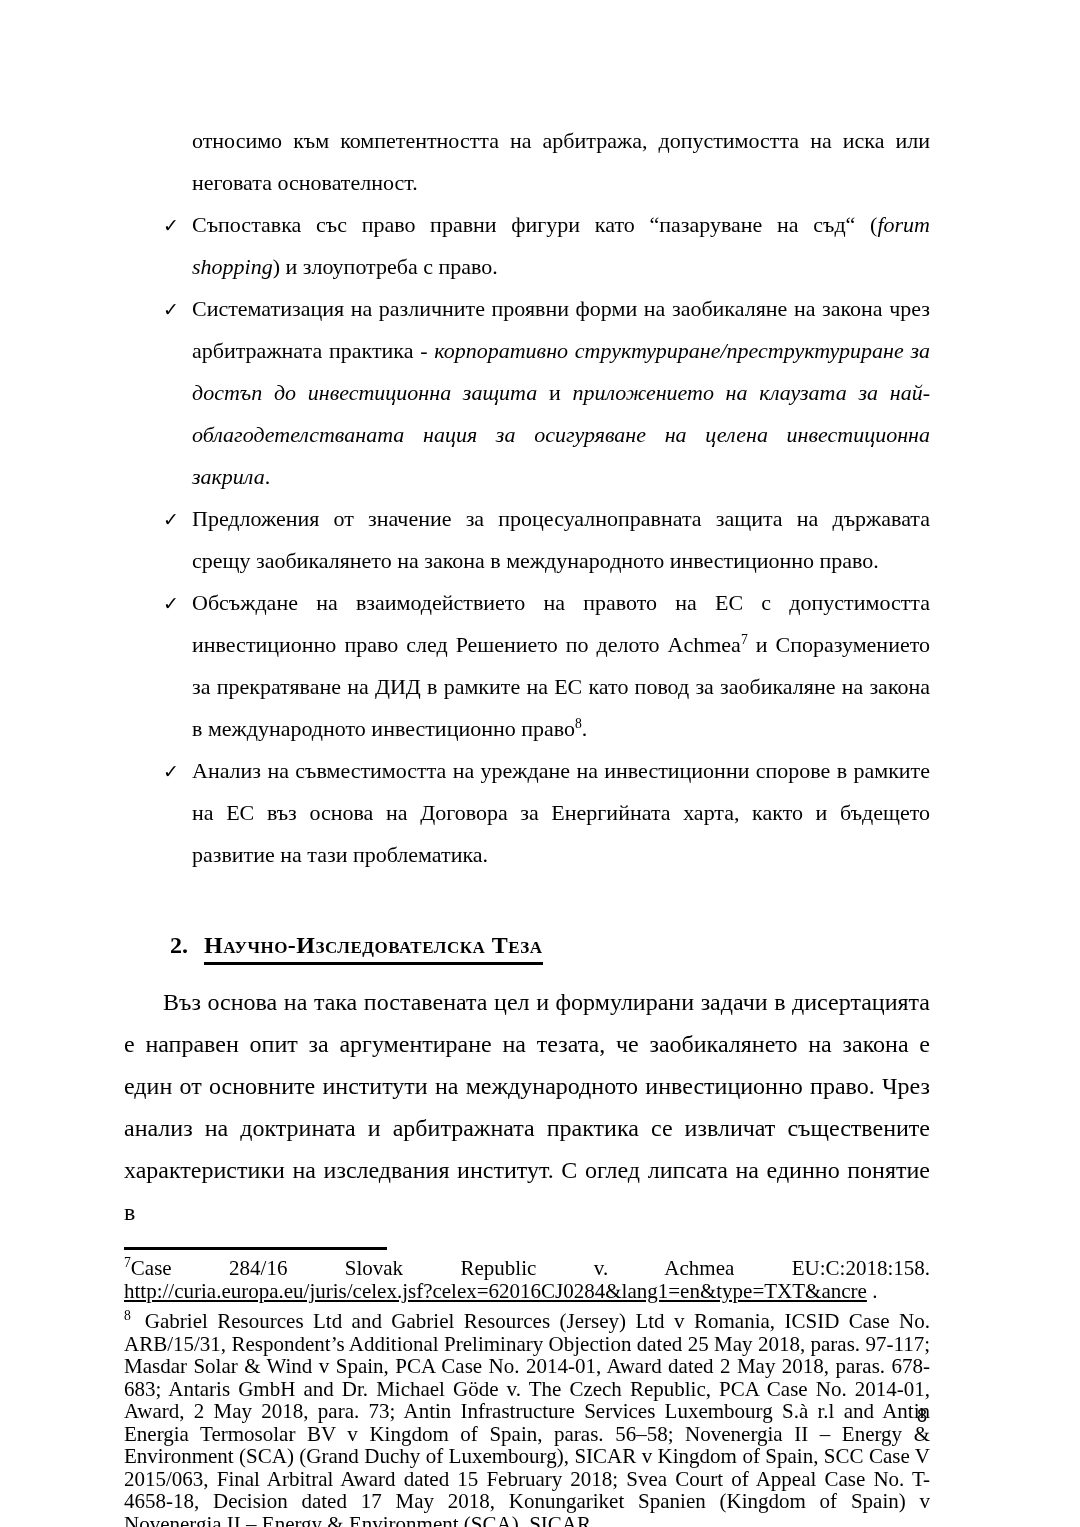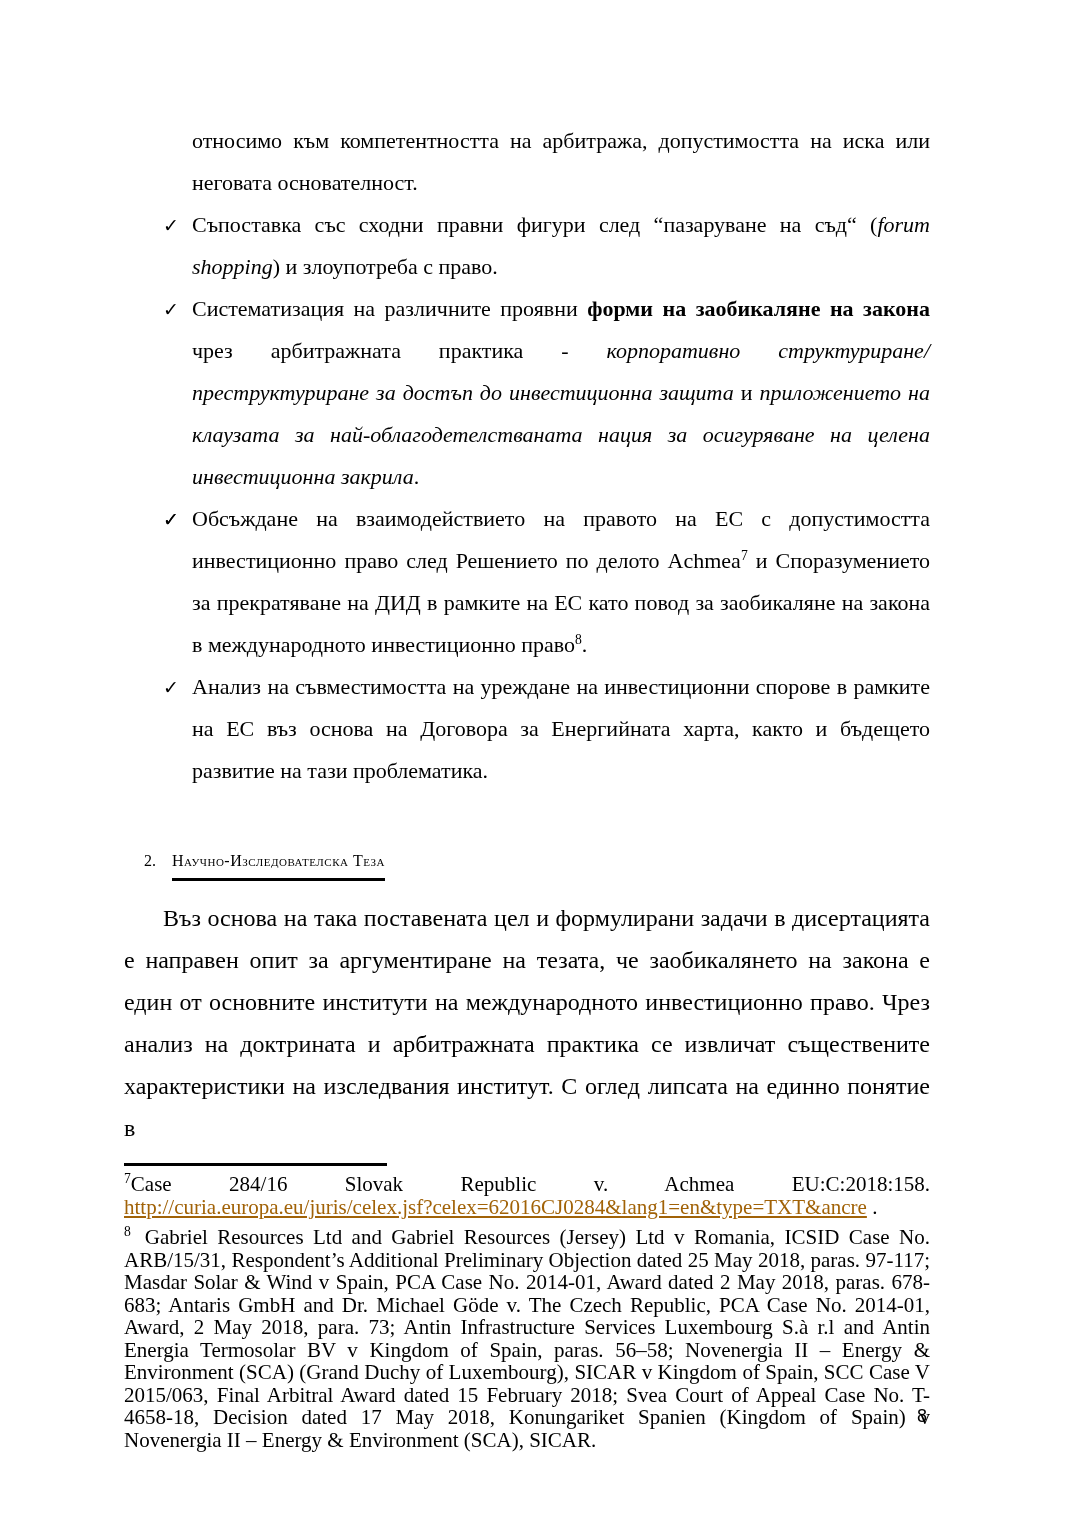--- a/index.html
+++ b/index.html
@@ -30,31 +30,31 @@
     position: relative;
     padding-left: 68px;
   }
   .bullet .check {
     position: absolute;
     left: 39px;
     top: 0;
     font-family: "DejaVu Sans", sans-serif;
     font-size: 19px;
   }
-  .b { font-weight: bold; }
+  .b { font-weight: normal; }
   .i { font-style: italic; }
   sup.fnref {
     font-size: 0.62em;
     line-height: 0;
     vertical-align: super;
   }
   .section-heading {
-    margin: 54px 0 0 20px;
-    font-size: 16px;
-    font-weight: normal;
+    margin: 54px 0 0 46px;
+    font-size: 24px;
+    font-weight: bold;
     line-height: 30px;
   }
   .section-heading .num {
     margin-right: 16px;
   }
   .section-heading .title {
     display: inline-block;
     font-variant: small-caps;
     border-bottom: 3px solid #000;
     padding-bottom: 2px;
@@ -83,21 +83,21 @@
     text-align-last: justify;
   }
   .fn sup {
     font-size: 0.65em;
     line-height: 0;
     vertical-align: super;
   }
   .fn8 { text-align: justify; margin-top: 8px; }
   .fn8 sup { margin-right: 14px; }
   .fn-linkline a {
-    color: #a16207;
+    color: #000000;
     text-decoration: underline;
   }
   .pagenum {
     position: absolute;
     top: 1406px;
     right: 130px;
     font-size: 18px;
     font-family: "Liberation Sans", sans-serif;
   }
 </style>
@@ -107,30 +107,31 @@
 <div class="page">
 
   <div class="body-text">
 
     <p class="continuation">
       <span>относимо към компетентността на арбитража, допустимостта на иска или неговата основателност.</span>
     </p>
 
     <div class="bullet">
       <span class="check">✓</span>
-      <span class="btext"><span>Съпоставка със сходни правни фигури след “пазаруване на съд“ (</span><span class="i">forum shopping</span><span>) и злоупотреба с право.</span></span>
+      <span class="btext"><span>Съпоставка със право правни фигури като “пазаруване на съд“ (</span><span class="i">forum shopping</span><span>) и злоупотреба с право.</span></span>
     </div>
 
     <div class="bullet">
       <span class="check">✓</span>
       <span class="btext"><span>Систематизация на различните проявни </span><span class="b">форми на заобикаляне на закона</span><span> чрез арбитражната практика - </span><span class="i">корпоративно структуриране/преструктуриране за достъп до инвестиционна защита</span><span> и </span><span class="i">приложението на клаузата за най-облагодетелстваната нация за осигуряване на целена инвестиционна закрила</span><span>.</span></span>
     </div>
 
     <div class="bullet">
       <span class="check">✓</span>
+      <span class="btext"><span class="b">Предложения</span><span> от значение за процесуалноправната защита на държавата срещу заобикалянето на закона в международното инвестиционно право.</span></span>
     </div>
 
     <div class="bullet">
       <span class="check">✓</span>
       <span class="btext"><span>Обсъждане на взаимодействието на правото на ЕС с допустимостта инвестиционно право след Решението по делото Achmea</span><sup class="fnref">7</sup><span> и Споразумението за прекратяване на ДИД в рамките на ЕС като повод за заобикаляне на закона в международното инвестиционно право</span><sup class="fnref">8</sup><span>.</span></span>
     </div>
 
     <div class="bullet">
       <span class="check">✓</span>
       <span class="btext"><span>Анализ на съвместимостта на уреждане на инвестиционни спорове в рамките на ЕС въз основа на Договора за Енергийната харта, както и бъдещето развитие на тази проблематика.</span></span>

